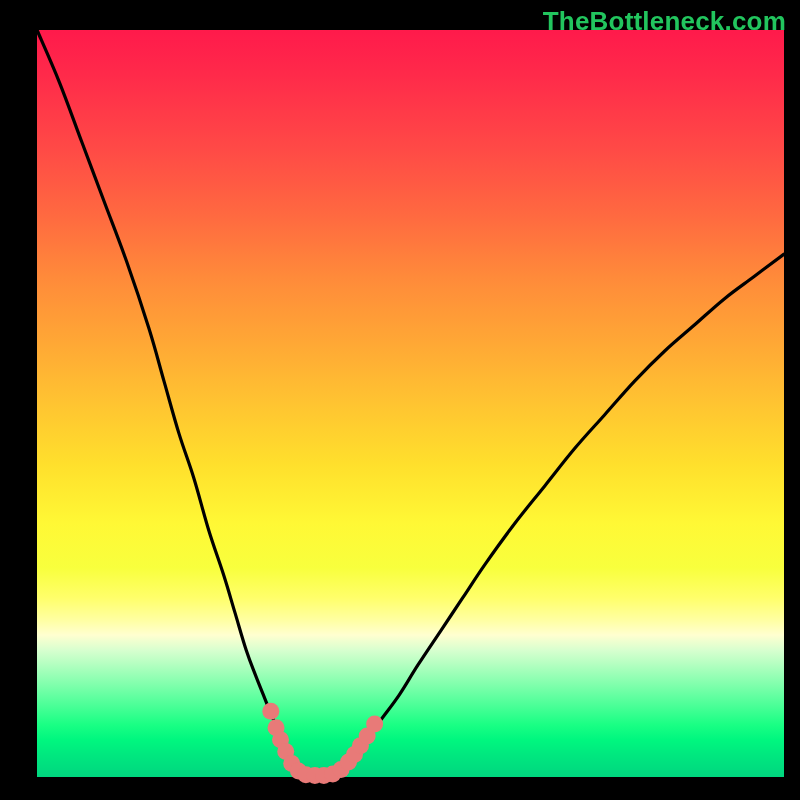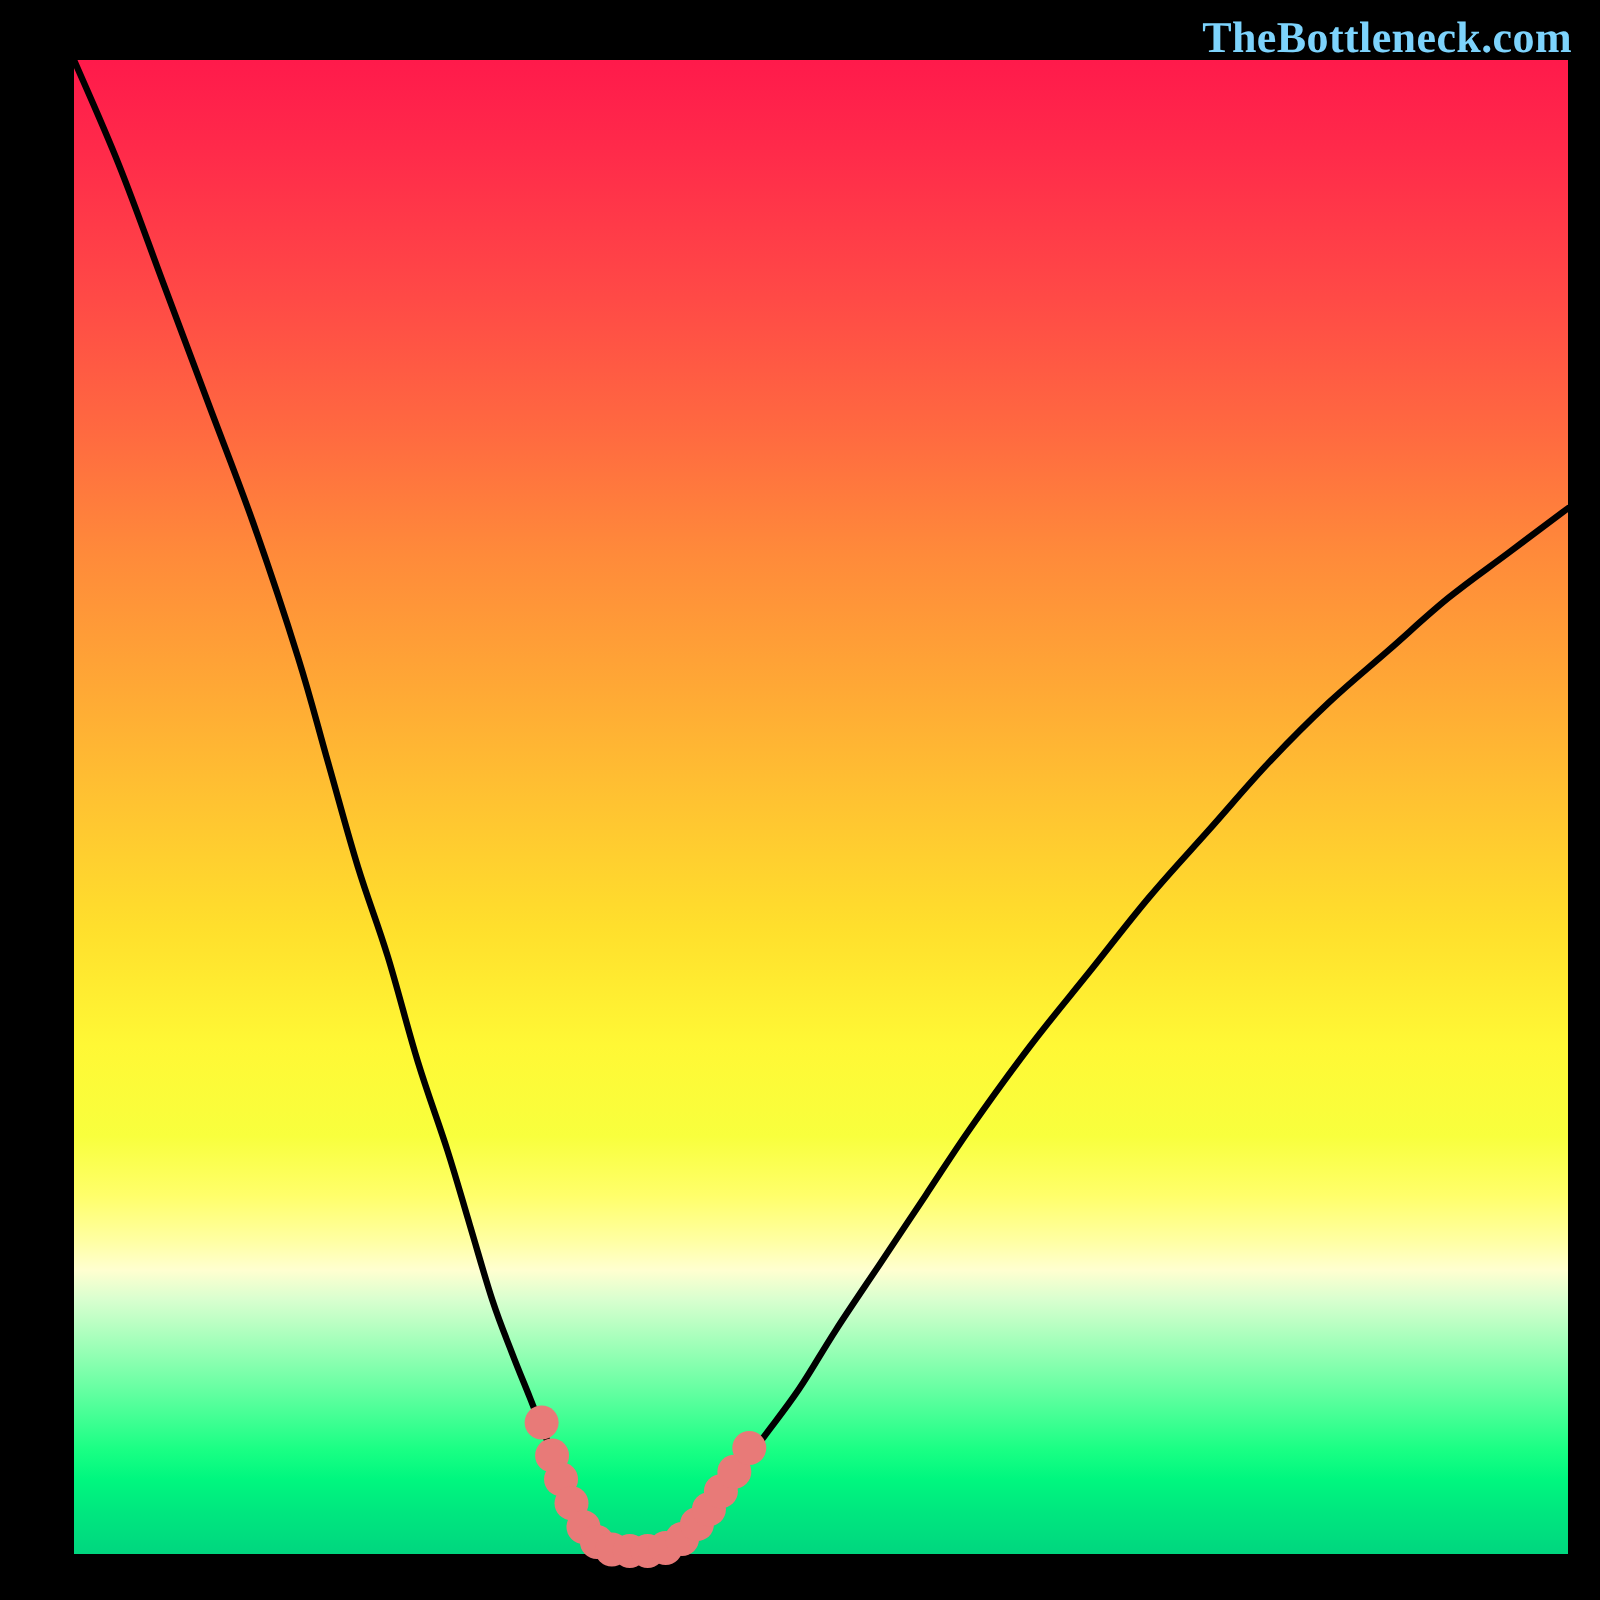--- a/index.html
+++ b/index.html
@@ -47,24 +47,24 @@
       #1aff84 93%,
       #00f77f 95%,
       #00e87f 97%,
       #00d67f 100%
     );
   }
   .watermark {
     position: absolute;
     top: 6px;
     right: 14px;
-    font-family: Liberation Serif, serif;
-    font-size: 22px;
+    font-family: Liberation Sans, sans-serif;
+    font-size: 26px;
     font-weight: 600;
-    color: #7dd3fc;
+    color: #22c55e;
     letter-spacing: 0.2px;
     z-index: 10;
     user-select: none;
   }
   svg.curve {
     position: absolute;
     left: 37px;
     top: 30px;
     width: 747px;
     height: 747px;

